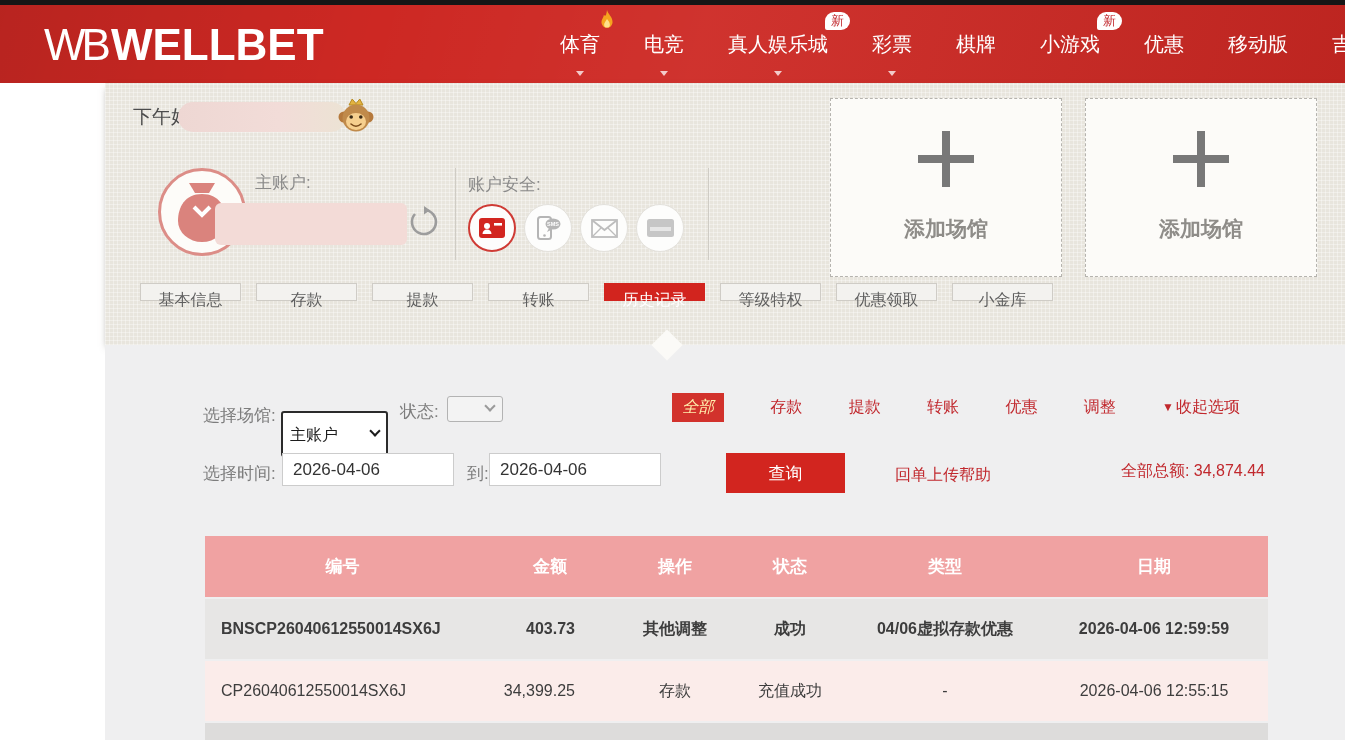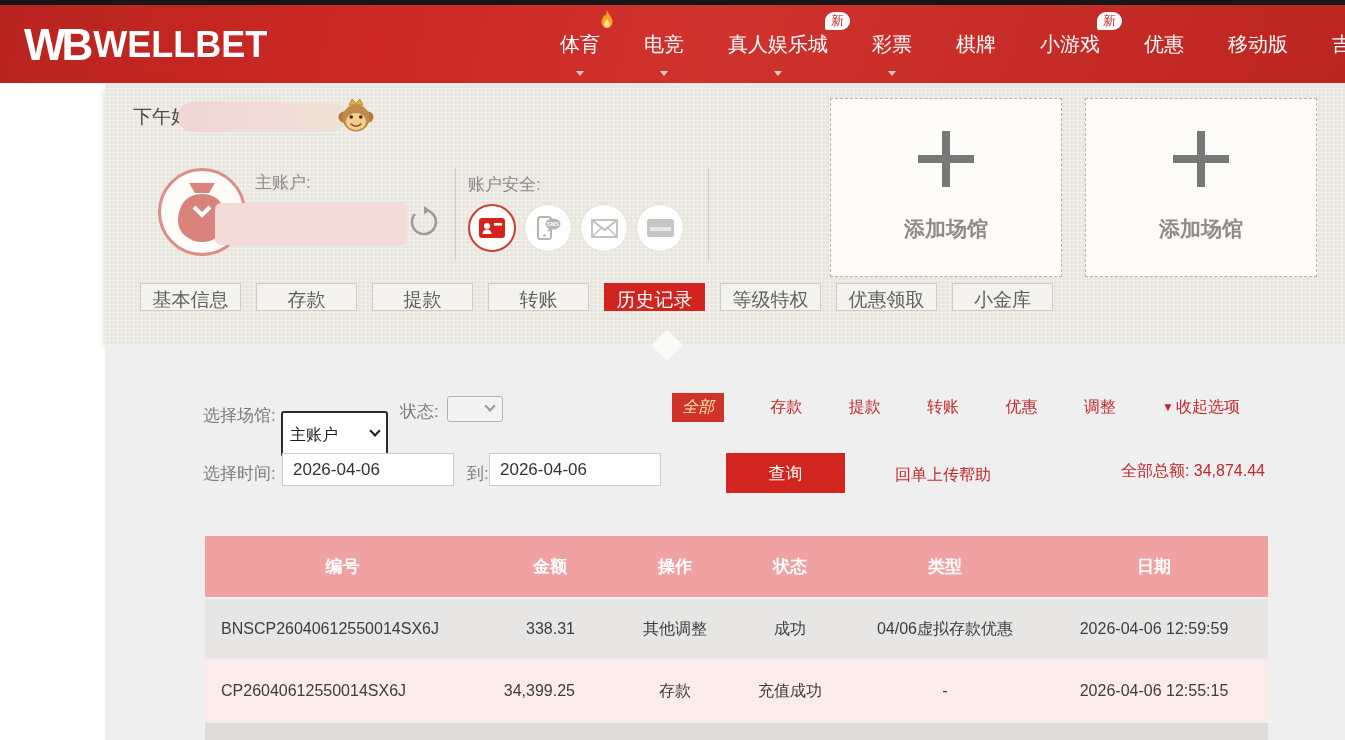--- a/index.html
+++ b/index.html
@@ -6,22 +6,22 @@
   html,body { width:1345px; height:740px; }
   body { font-family:"Liberation Sans","DejaVu Sans",sans-serif; background:#fff; }
   .screen { position:relative; width:1345px; height:740px; overflow:hidden; background:#fff; }
 
   
   .topstrip { position:absolute; top:0; left:0; width:1345px; height:5px; background:#161616; }
   .header { position:absolute; top:5px; left:0; width:1345px; height:78px;
             background:#cd2823;
             background-image:linear-gradient(105deg, rgba(0,0,0,.10) 0%, rgba(0,0,0,0) 28%, rgba(255,255,255,.05) 52%, rgba(0,0,0,.08) 100%); }
   .logo { position:absolute; left:24px; top:15px; display:flex; align-items:center; color:#fff; cursor:pointer; }
-  .logo-mark { font-size:44px; font-weight:bold; letter-spacing:-4px; margin-right:4px; }
-  .logo-word { font-size:36px; font-weight:bold; letter-spacing:0px; }
+  .logo-mark { font-size:44px; font-weight:normal; letter-spacing:-4px; margin-right:4px;margin-left:20px; }
+  .logo-word { font-size:44px; font-weight:bold; letter-spacing:0px; }
   .nav { position:absolute; left:538px; top:0; height:78px; display:flex; align-items:center; }
   .nav-item { position:relative; height:78px; display:flex; align-items:center; margin:0 22px; cursor:pointer; }
   .nav-label { color:#fff; font-size:20px; white-space:nowrap; }
   .nav-caret { position:absolute; bottom:7px; left:50%; margin-left:-4px; width:0; height:0;
                border-left:4px solid transparent; border-right:4px solid transparent; border-top:5px solid rgba(255,255,255,.75); }
   .nav-badge { position:absolute; top:7px; right:-22px; background:#fff; color:#c1272d; font-size:13px;
                padding:2px 6px; border-radius:9px 9px 9px 2px; line-height:14px; }
   .nav-flame { position:absolute; top:5px; right:-15px; width:16px; height:20px; }
 
   
@@ -51,22 +51,22 @@
   .sec-circle.active { border:2px solid #cf3b35; }
 
   .add-venue { position:absolute; top:15px; width:232px; height:179px; background:#fcfbf8;
                border:1px dashed #b5b3ae; display:flex; flex-direction:column; align-items:center; cursor:pointer; }
   .plus { position:relative; width:56px; height:56px; margin-top:32px; }
   .plus::before { content:""; position:absolute; left:0; top:24px; width:56px; height:8px; background:#787878; }
   .plus::after  { content:""; position:absolute; left:24px; top:0; width:8px; height:56px; background:#787878; }
   .add-venue-label { margin-top:28px; font-size:21px; color:#8e8c88;font-weight:bold; }
 
   .tabs { position:absolute; left:35px; top:200px; display:flex; }
-  .tab { width:101px; height:28px; margin-right:15px; background:#f3f2ef; border:1px solid #cfccc6;
-         color:#5f5f5f; font-size:19px; text-align:center; line-height:32px; cursor:pointer; white-space:nowrap; }
+  .tab { width:101px; height:18px; margin-right:15px; background:#f3f2ef; border:1px solid #cfccc6;
+         color:#5f5f5f; font-size:16px; text-align:center; line-height:32px; cursor:pointer; white-space:nowrap; }
   .tab.active { background:#d2241e; border-color:#d2241e; color:#fff; }
   .diamond { position:absolute; left:656px; top:334px; width:22px; height:22px; background:#fbfaf7;
              transform:rotate(45deg); z-index:6; }
 
   
   .main-bg { position:absolute; left:105px; top:345px; width:1240px; height:395px; background:#efeff0; }
 
   .flabel { position:absolute; font-size:17px; color:#7d7d7d; }
   .sel-wrap { position:absolute; }
   .sel-wrap select { width:100%; height:100%; appearance:none; -webkit-appearance:none;
@@ -93,21 +93,21 @@
   .receipt-link { position:absolute; left:895px; top:465px; font-size:16px; color:#c1282d; cursor:pointer; }
   .totals { position:absolute; left:1000px; top:458px; width:265px; text-align:right;
             color:#c1282d; font-size:16px; line-height:25px; }
 
   
   .table { position:absolute; left:205px; top:536px; width:1063px; }
   .trow { display:flex; width:1063px; }
   .thead { height:61px; background:#f0a2a2; }
   .thead .cell { color:#fff; font-weight:bold; font-size:17px; line-height:61px; }
   .tbody-row { height:60px; margin-top:2px; }
-  .row-gray { background:#e7e6e5; }
+  .row-gray { background:#e7e6e5;font-weight:bold; }
   .row-pink { background:#fbecea; }
   .row-next { background:#dddcdb; }
   .tbody-row .cell { font-size:16px; color:#3d3d3d; line-height:60px; }
   .cell { text-align:center; white-space:nowrap; overflow:hidden; }
   .c0 { width:275px; } .c1 { width:140px; } .c2 { width:110px; }
   .c3 { width:120px; } .c4 { width:190px; } .c5 { width:228px; }
   .tbody-row .c0 { text-align:left; padding-left:16px; }
   .tbody-row .c1 { text-align:right; padding-right:45px; }
 </style>
 </head>
@@ -307,21 +307,21 @@
     <div class="trow thead">
       <div class="cell c0">编号</div>
       <div class="cell c1">金额</div>
       <div class="cell c2">操作</div>
       <div class="cell c3">状态</div>
       <div class="cell c4">类型</div>
       <div class="cell c5">日期</div>
     </div>
     <div class="trow tbody-row row-gray">
       <div class="cell c0">BNSCP26040612550014SX6J</div>
-      <div class="cell c1">338.31</div>
+      <div class="cell c1">403.73</div>
       <div class="cell c2">其他调整</div>
       <div class="cell c3">成功</div>
       <div class="cell c4">04/06虚拟存款优惠</div>
       <div class="cell c5">2026-04-06 12:59:59</div>
     </div>
     <div class="trow tbody-row row-pink">
       <div class="cell c0">CP26040612550014SX6J</div>
       <div class="cell c1">34,399.25</div>
       <div class="cell c2">存款</div>
       <div class="cell c3">充值成功</div>

